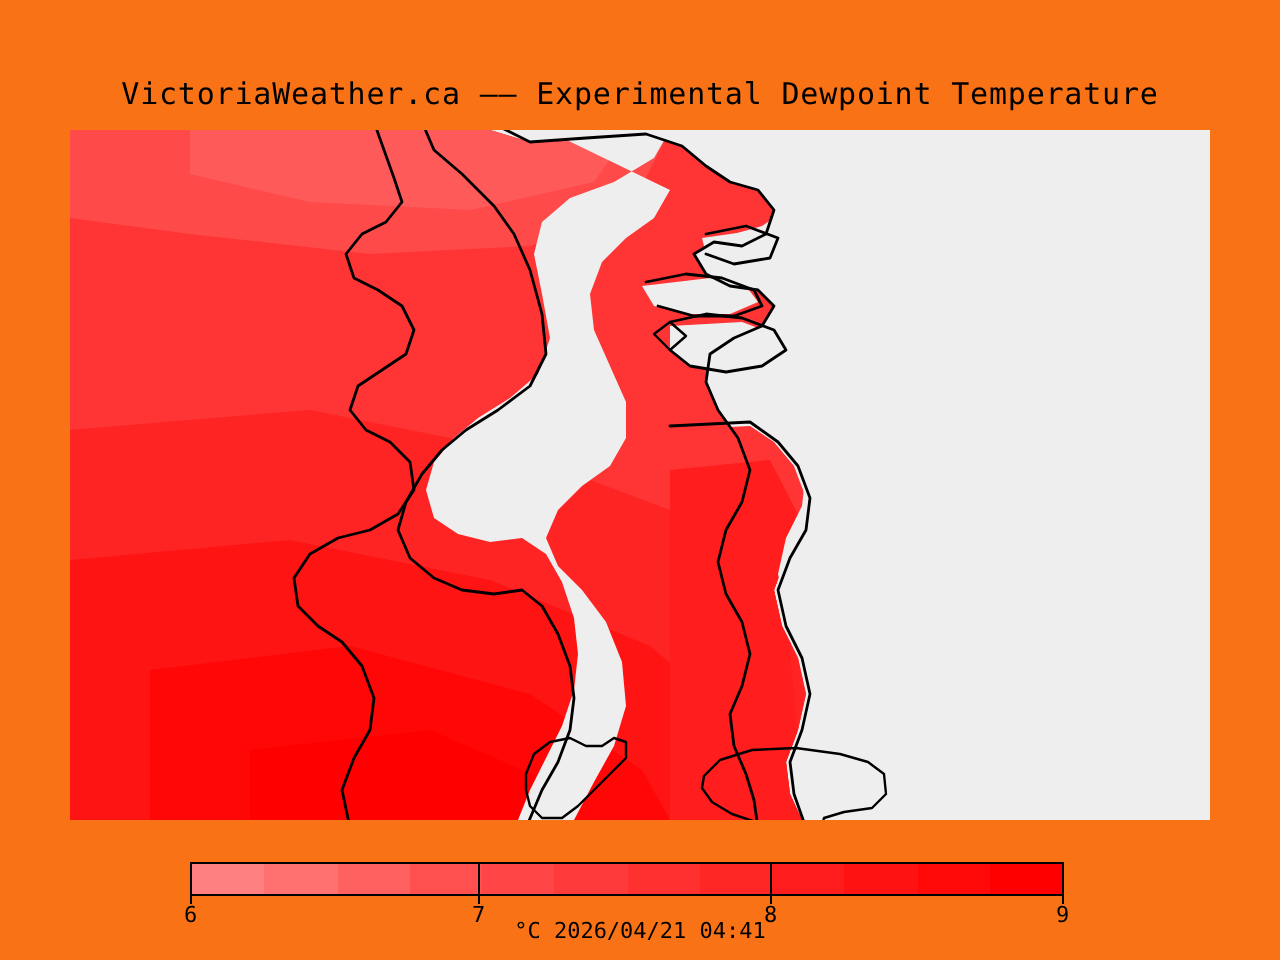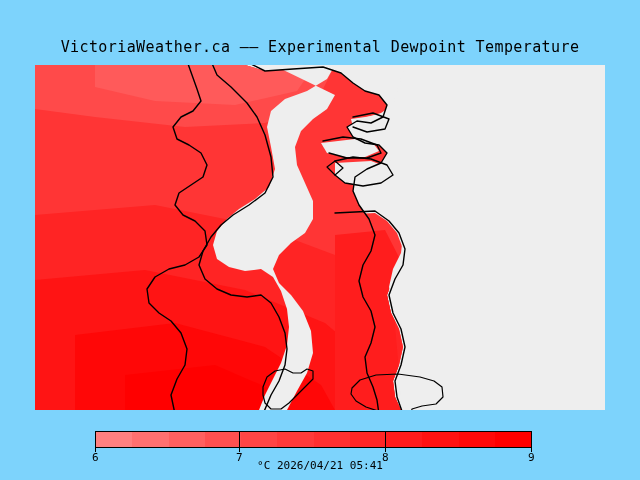--- a/index.html
+++ b/index.html
@@ -14,21 +14,21 @@
     position: relative;
     overflow: hidden;
     font-family: "DejaVu Sans Mono", "Liberation Mono", monospace;
   }
 
   #page {
     position: absolute;
     left: 0; top: 0;
     width: 640px;
     height: 480px;
-    background: #7dd3fc;
+    background: #f97316;
   }
 
   
   .title {
     position: absolute;
     left: 0;
     top: 38px;
     width: 640px;
     text-align: center;
     font-size: 15px;
@@ -280,15 +280,15 @@
     <div class="cbar-tickmark" style="left:144px;"></div>
     <div class="cbar-tickmark" style="left:290px;"></div>
     <div class="cbar-tickmark" style="left:436px;"></div>
   </div>
 
   <div class="cbar-label" style="left:92px;">6</div>
   <div class="cbar-label" style="left:236px;">7</div>
   <div class="cbar-label" style="left:382px;">8</div>
   <div class="cbar-label" style="left:528px;">9</div>
 
-  <div class="units-stamp">°C  2026/04/21 05:41</div>
+  <div class="units-stamp">°C  2026/04/21 04:41</div>
 
 </div>
 
 </body></html>

